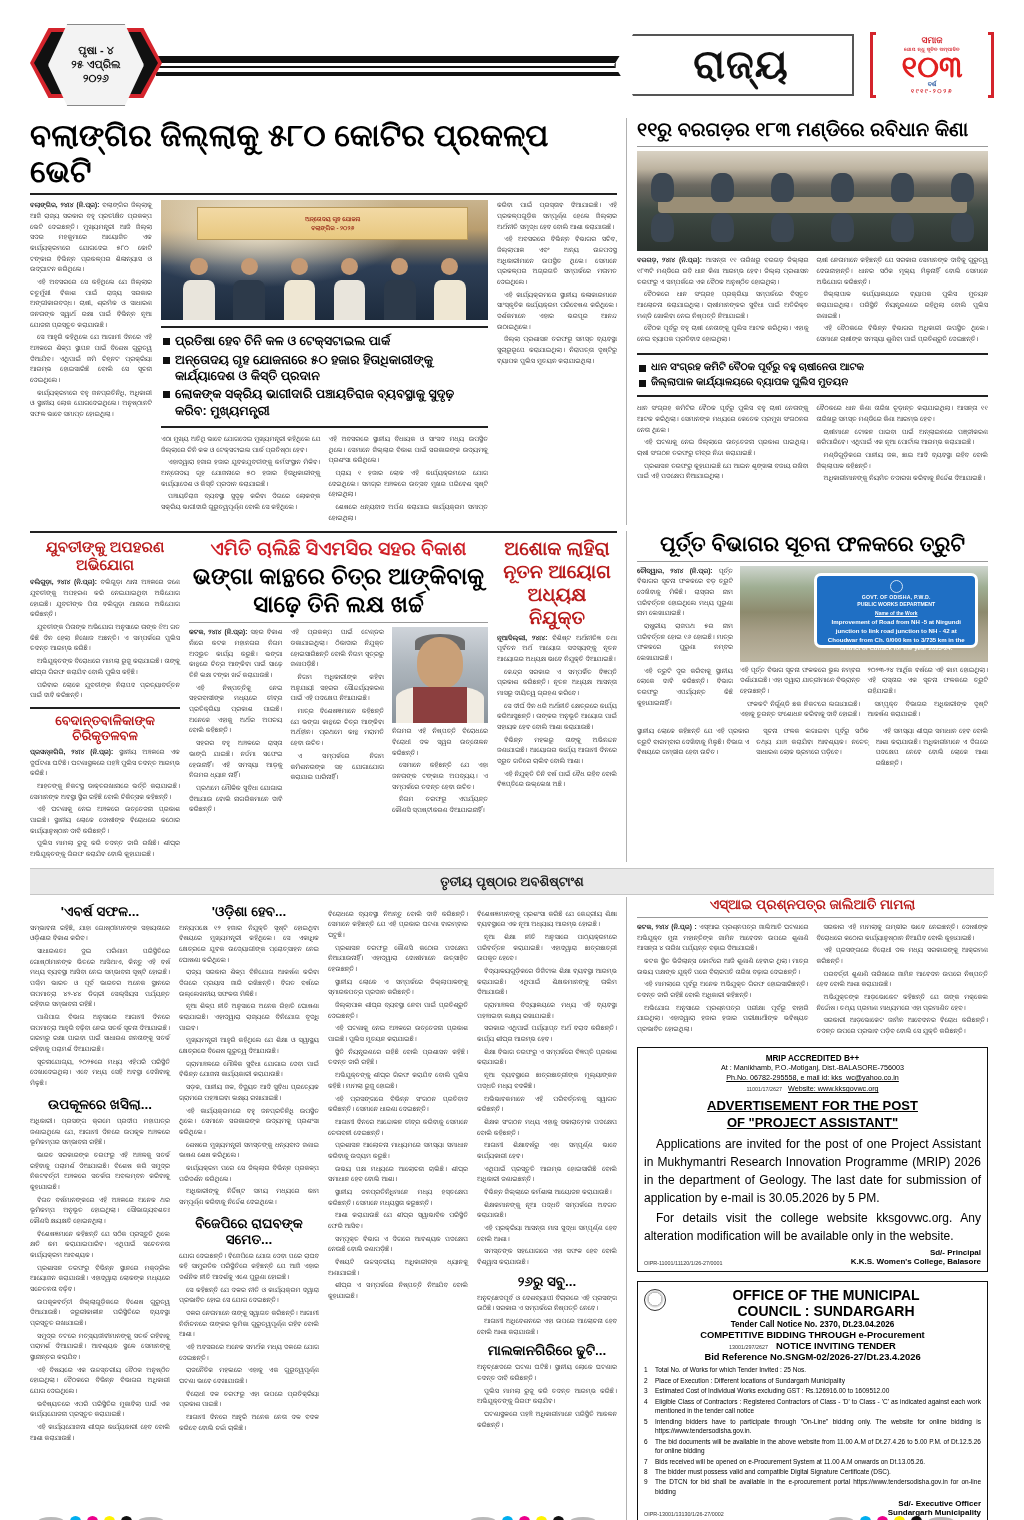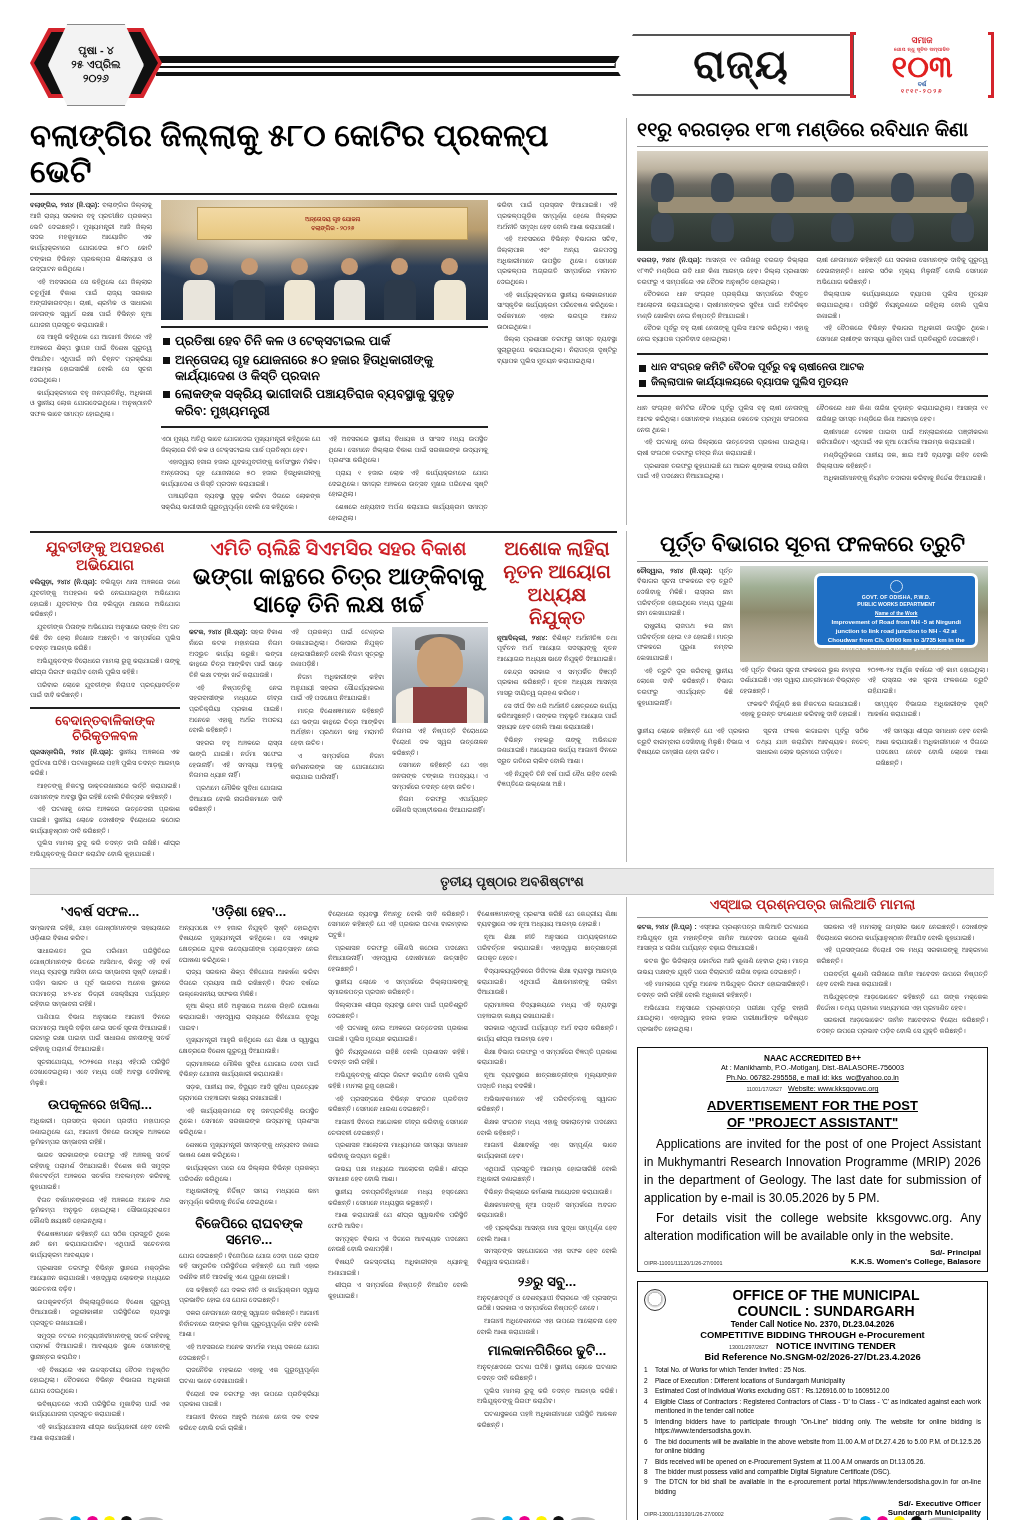--- a/index.html
+++ b/index.html
@@ -70,21 +70,21 @@
     clip-path: polygon(8% 0, 100% 0, 100% 100%, 8% 100%, 0 50%);
   }
   .sectionflag .word {
     position: absolute; inset: 0;
     display: flex; align-items: center; justify-content: center;
     font-size: 40px; font-weight: 700; color: #111;
     letter-spacing: 1px; padding-left: 14px;
   }
   .logo {
     position: absolute; right: 0; top: 4px;
-    width: 144px; height: 66px;
+    width: 124px; height: 66px;
     display: flex; flex-direction: column;
     align-items: center; justify-content: center;
   }
   .logo .bk { position: absolute; left: 0; top: 0; bottom: 0; width: 6px;
     border: 3px solid #d4242c; border-right: none; }
   .logo .bk2 { position: absolute; right: 0; top: 0; bottom: 0; width: 6px;
     border: 3px solid #d4242c; border-left: none; }
   .logo .l1 { font-size: 9px; color: #d4242c; font-weight: 700; }
   .logo .l2 { font-size: 5px; color: #d4242c; font-weight: 700; letter-spacing: .3px;}
   .logo .l3 { font-size: 30px; color: #e02020; font-weight: 700; line-height: .95; }
@@ -675,21 +675,21 @@
         <p>ଏହି ମାମଲାରେ ପୂର୍ବରୁ ଅନେକ ଅଭିଯୁକ୍ତ ଗିରଫ ହୋଇସାରିଛନ୍ତି। ତଦନ୍ତ ଜାରି ରହିଛି ବୋଲି ଅଧିକାରୀ କହିଛନ୍ତି।</p>
         <p>ଅଭିଯୋଗ ଅନୁସାରେ ପ୍ରଶ୍ନପତ୍ର ପରୀକ୍ଷା ପୂର୍ବରୁ ବାହାରି ଯାଇଥିଲା। ଏହାଦ୍ୱାରା ହଜାର ହଜାର ପରୀକ୍ଷାର୍ଥୀଙ୍କ ଭବିଷ୍ୟତ ପ୍ରଭାବିତ ହୋଇଥିଲା।</p>
         <p>ସରକାର ଏହି ମାମଲାକୁ ଗମ୍ଭୀର ଭାବେ ନେଇଛନ୍ତି। ଦୋଷୀଙ୍କ ବିରୋଧରେ କଠୋର କାର୍ଯ୍ୟାନୁଷ୍ଠାନ ନିଆଯିବ ବୋଲି କୁହାଯାଇଛି।</p>
         <p>ଏହି ପ୍ରସଙ୍ଗରେ ବିରୋଧୀ ଦଳ ମଧ୍ୟ ସରକାରଙ୍କୁ ଆକ୍ରମଣ କରିଛନ୍ତି।</p>
         <p>ପରବର୍ତ୍ତୀ ଶୁଣାଣି ତାରିଖରେ ଜାମିନ ଆବେଦନ ଉପରେ ନିଷ୍ପତ୍ତି ହେବ ବୋଲି ଆଶା କରାଯାଉଛି।</p>
         <p>ଅଭିଯୁକ୍ତଙ୍କ ଆଡ଼ଭୋକେଟ କହିଛନ୍ତି ଯେ ତାଙ୍କ ମକ୍କେଲ ନିର୍ଦ୍ଦୋଷ। ତଥ୍ୟ ପ୍ରମାଣ ମାଧ୍ୟମରେ ଏହା ପ୍ରମାଣିତ ହେବ।</p>
         <p>ସରକାରୀ ଆଡ଼ଭୋକେଟ ଜାମିନ ଆବେଦନର ବିରୋଧ କରିଛନ୍ତି। ତଦନ୍ତ ଉପରେ ପ୍ରଭାବ ପଡ଼ିବ ବୋଲି ସେ ଯୁକ୍ତି କରିଛନ୍ତି।</p>
       </div>
 
       <div class="ad">
-        <div class="sub">NAAC ACCREDITED B++</div>
+        <div class="sub">MRIP ACCREDITED B++</div>
         <div class="line">At : Manikhamb, P.O.-Motiganj, Dist.-BALASORE-756003</div>
         <div class="line ul">Ph.No. 06782-295558, e mail id: kks_wc@yahoo.co.in</div>
         <div style="display:flex;align-items:baseline;justify-content:center;gap:6px">
           <span class="code">11001/17/2627</span>
           <span class="line ul">Website: www.kksgovwc.org</span>
         </div>
         <div class="bigul">ADVERTISEMENT FOR THE POST</div>
         <div class="bigul" style="margin-top:-2px">OF "PROJECT ASSISTANT"</div>
         <div class="para">Applications are invited for the post of one Project Assistant in Mukhymantri Research Innovation Programme (MRIP) 2026 in the department of Geology. The last date for submission of application by e-mail is 30.05.2026 by 5 PM.</div>
         <div class="para">For details visit the college website kksgovwc.org. Any alteration modification will be available only in the website.</div>

